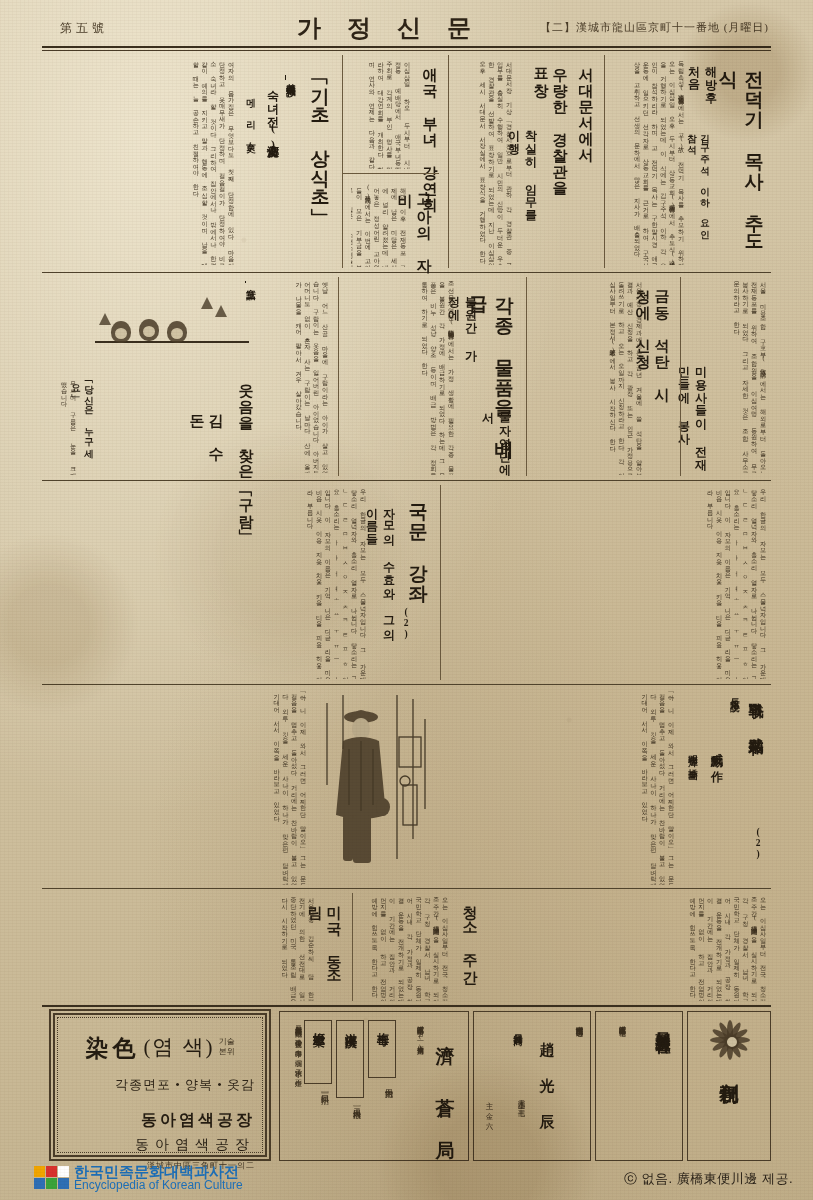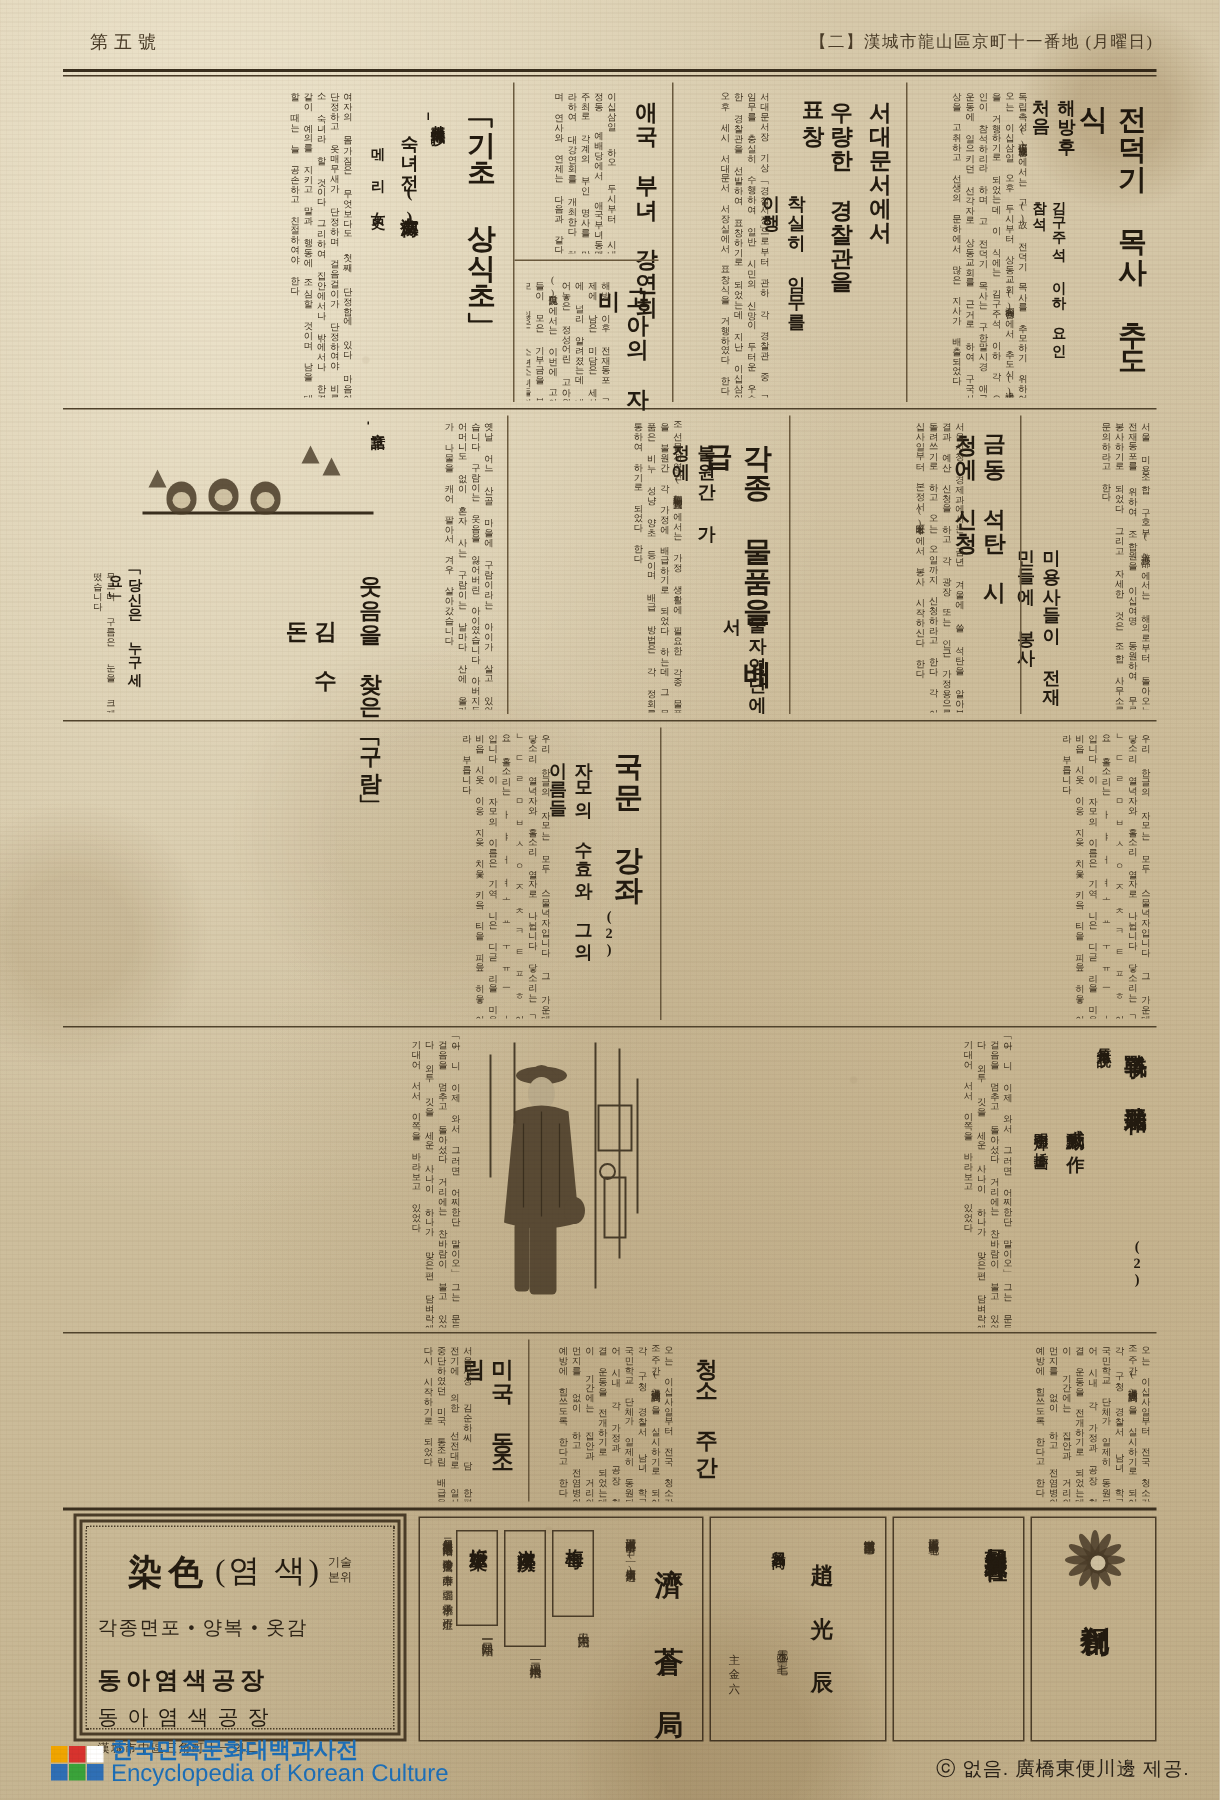--- a/index.html
+++ b/index.html
@@ -93,33 +93,34 @@
   .roscenter{position:absolute;left:50%;top:50%;width:10px;height:10px;margin:-5px 0 0 -5px;
        border-radius:50%;background:#cdbf9f;border:2px solid #4a3c28;}
 
   
   #footer{position:absolute;left:0;right:0;bottom:0;height:64px;z-index:40;}
   .wm{position:absolute;left:34px;bottom:8px;display:flex;align-items:center;gap:5px;}
   .wm-mark{display:grid;grid-template-columns:repeat(3,11px);grid-template-rows:repeat(2,11px);gap:1px;}
   .wm-mark i{display:block;width:11px;height:11px;}
   .wm-txt{display:flex;flex-direction:column;line-height:1.05;}
   .wm-ko{font-family:"Liberation Sans",sans-serif;font-weight:bold;font-size:15px;color:#1d6fb8;}
-  .wm-en{font-family:"Liberation Sans",sans-serif;font-size:16px;color:#1d6fb8;}
+  .wm-en{font-family:"Liberation Sans",sans-serif;font-size:12px;color:#1d6fb8;}
   .credit{position:absolute;right:20px;bottom:12px;font-family:"Liberation Sans",sans-serif;
           font-size:13px;color:#2a2218;letter-spacing:.5px;}
 </style>
 </head>
 <body>
 
 <div id="page">
 
   <div id="sheet">
 
     <div class="masthead">
       <div class="mh-left">第五號</div>
+      <div class="mh-title">가정신문</div>
       <div class="mh-right">【二】漢城市龍山區京町十一番地 (月曜日)</div>
     </div>
     <div class="rule"></div>
 
     <div class="band" style="height:222px;">
 
       <div class="vhead h1" style="position:absolute;right:4px;top:6px;height:200px;">전덕기 목사 추도식</div>
       <div class="vhead h3" style="position:absolute;right:52px;top:6px;height:60px;">해방후 처음</div>
       <div class="vhead h4" style="position:absolute;right:60px;top:76px;height:110px;">김구주석 이하 요인참석</div>
       <div class="vcol" style="position:absolute;right:86px;top:6px;width:76px;height:208px;">독립촉성(獨立促成協會)에서는 고(故) 전덕기 목사를 추모하기 위하여 오는 이십삼일 오후 두시부터 상동교회(尙洞敎會)에서 추도식(追悼式)을 거행하기로 되었는데 이 식에는 김구주석 이하 각 요인이 참석하리라 하며 고 전덕기 목사는 구한말시경 애국운동에 일으키던 선각자로 상동교회를 근거로 하여 구국사상을 고취하고 선생의 문하에서 많은 지사가 배출되었다</div>
@@ -292,21 +293,21 @@
 
         <div class="boxrule" style="position:absolute;right:136px;top:8px;width:26px;height:62px;">
           <div class="vhead h3" style="position:absolute;right:4px;top:2px;height:54px;">姙娠藥</div>
         </div>
         <div class="vcol" style="position:absolute;right:138px;top:76px;width:22px;height:70px;font-size:8px;">一日一回即治</div>
 
         <div class="vcol" style="position:absolute;right:166px;top:8px;width:20px;height:138px;font-size:7px;">二個月服用後婦人病自然退治 冷帶子宮後屈 赤白帶下 虛弱 子宮狹小 不姙症</div>
       </div>
 
       <div class="lace" style="right:500px;top:2px;width:222px;height:152px;">
-        <div style="position:absolute;inset:10px;text-align:left;">
+        <div style="position:absolute;inset:10px;text-align:right;">
           <div style="display:flex;align-items:flex-start;justify-content:center;gap:4px;margin-top:8px;">
             <span style="font-size:23px;font-weight:bold;color:#241c11;letter-spacing:4px;">染色</span>
             <span style="font-size:21px;color:#241c11;letter-spacing:2px;">(염 색)</span>
             <span style="display:inline-flex;flex-direction:column;font-size:8px;line-height:1.2;color:#3b2f1e;margin-top:4px;">
               <span>기술</span>
               <span>본위</span>
             </span>
           </div>
           <div style="font-size:13px;color:#2e2417;margin-top:12px;letter-spacing:1px;">각종면포 • 양복 • 옷감</div>
           <div style="font-size:16px;font-weight:bold;color:#241c11;margin-top:16px;letter-spacing:3px;">동아염색공장</div>

